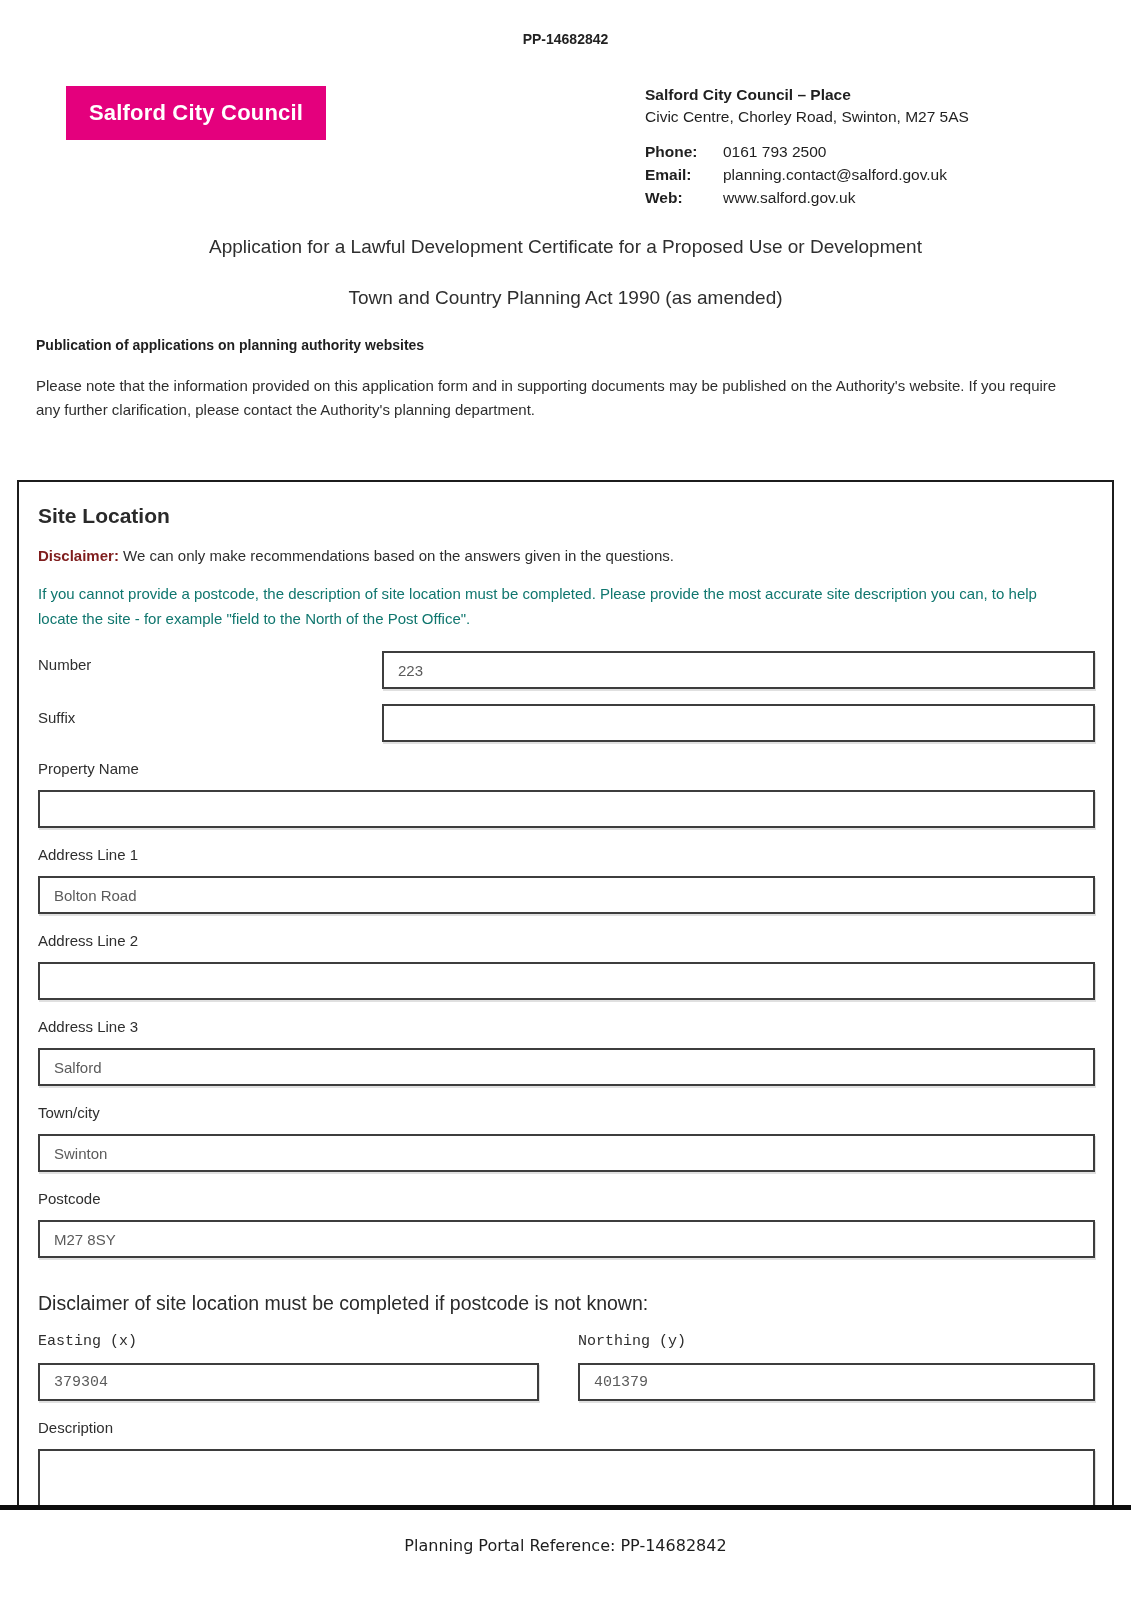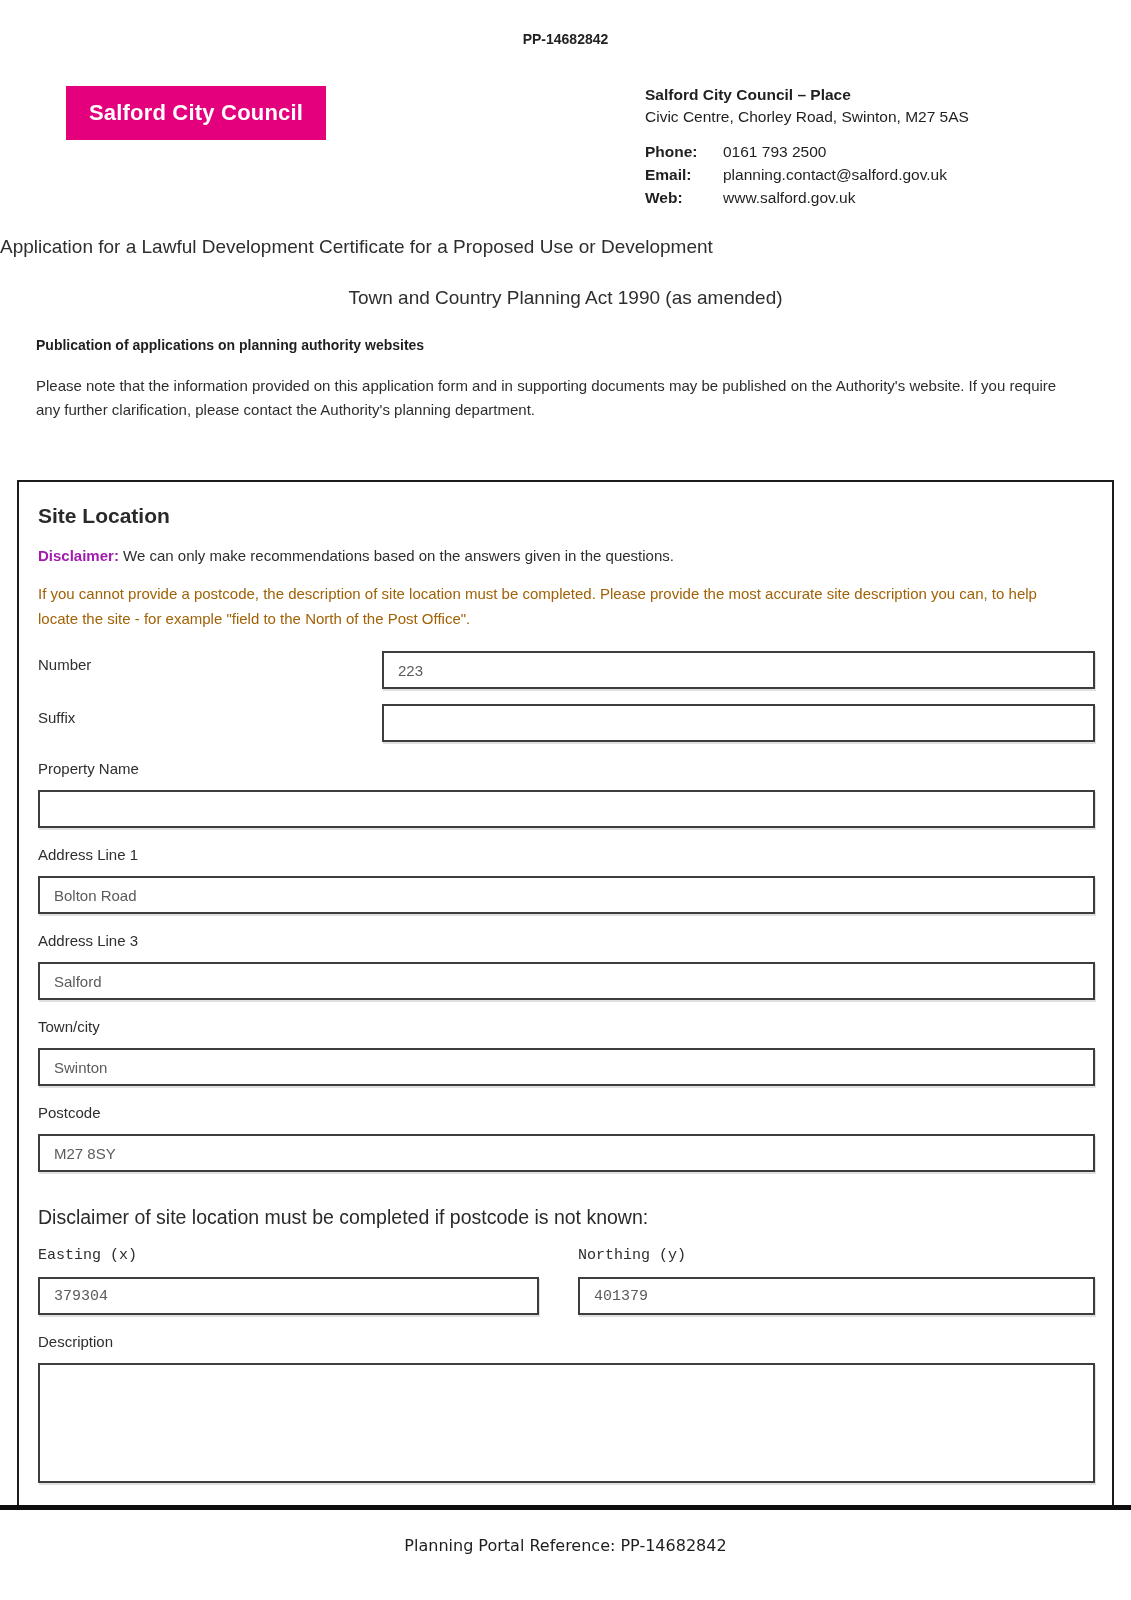--- a/index.html
+++ b/index.html
@@ -41,21 +41,21 @@
     font-size: 15.5px;
     line-height: 22px;
     color: #1f1f1f;
   }
   .contact .dept { font-weight: bold; }
   .contact .rows { margin-top: 13px; display: grid; grid-template-columns: 78px auto; row-gap: 1px; line-height: 22px; }
   .contact .rows .lbl { font-weight: bold; }
   .doc-title {
     position: absolute;
     top: 236px; left: 0; width: 100%;
-    text-align: left;
+    text-align: center;
     font-size: 19px;
     color: #2e2e2e;
   }
   .doc-subtitle {
     position: absolute;
     top: 287px; left: 0; width: 100%;
     text-align: center;
     font-size: 19px;
     color: #2e2e2e;
   }
@@ -87,22 +87,22 @@
     background: #fff;
     padding: 0 17px 12px 19px;
   }
   .section-heading {
     margin-top: 22px;
     font-size: 21px;
     font-weight: bold;
     color: #2a2a2a;
   }
   .disclaimer { margin-top: 19px; font-size: 15px; color: #2e2e2e; }
-  .disclaimer b { color: #a21caf; }
-  .section-intro { margin-top: 17px; font-size: 15px; line-height: 25px; color: #a16207; width: 1040px; }
+  .disclaimer b { color: #7f1d1d; }
+  .section-intro { margin-top: 17px; font-size: 15px; line-height: 25px; color: #0f766e; width: 1040px; }
   .field-label { font-size: 15px; color: #2e2e2e; }
   .input-box {
     height: 38px;
     border: 2px solid #3d3d3d;
     background: #fff;
     display: flex;
     align-items: center;
     padding-left: 14px;
     font-size: 15px;
     color: #5b5b5b;
@@ -197,20 +197,24 @@
       <div class="field-stacked">
         <span class="field-label">Property Name</span>
         <div class="input-box"></div>
       </div>
 
       <div class="field-stacked">
         <span class="field-label">Address Line 1</span>
         <div class="input-box">Bolton Road</div>
       </div>
 
+      <div class="field-stacked">
+        <span class="field-label">Address Line 2</span>
+        <div class="input-box"></div>
+      </div>
 
       <div class="field-stacked">
         <span class="field-label">Address Line 3</span>
         <div class="input-box">Salford</div>
       </div>
 
       <div class="field-stacked">
         <span class="field-label">Town/city</span>
         <div class="input-box">Swinton</div>
       </div>

